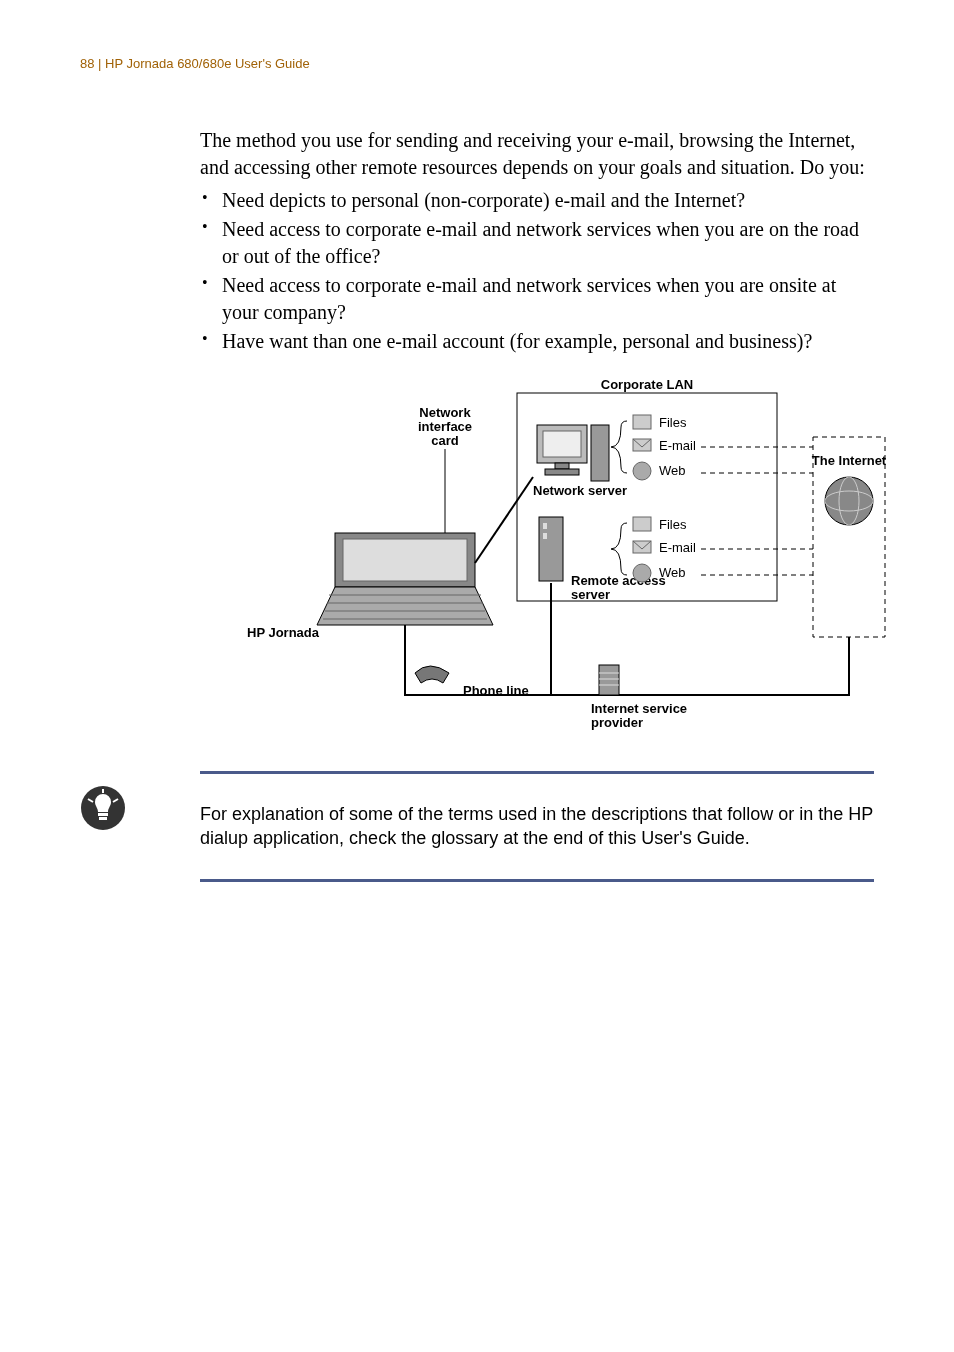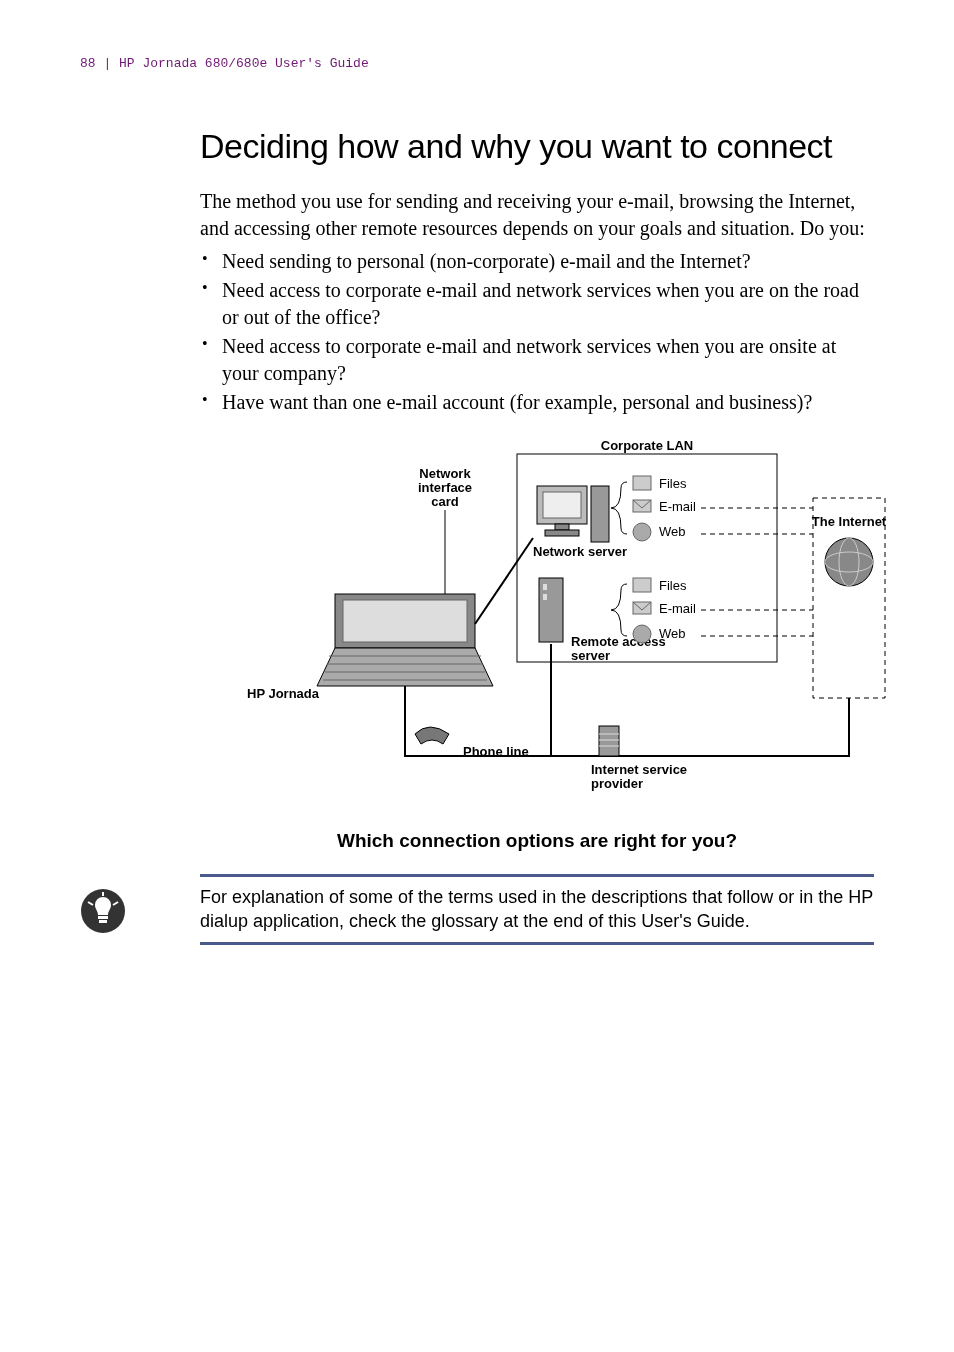--- a/index.html
+++ b/index.html
@@ -8,23 +8,23 @@
     background: #ffffff;
     font-family: Georgia, 'Times New Roman', serif;
     color: #000;
     width: 954px;
   }
   .page {
     padding: 56px 80px 40px 80px;
     box-sizing: border-box;
   }
   .running-header {
-    font-family: Liberation Mono, monospace;
+    font-family: Liberation Sans, sans-serif;
     font-size: 13px;
-    color: #701a75;
+    color: #a16207;
     margin-bottom: 56px;
   }
   .content-block {
     margin-left: 120px;
     margin-right: 0;
   }
   h1.section-heading {
     font-family: Arial, Helvetica, sans-serif;
     font-weight: 400;
     font-size: 34px;
@@ -84,21 +84,21 @@
     width: 120px;
     flex: 0 0 120px;
     display: flex;
     justify-content: flex-start;
     padding-top: 14px;
   }
   .note-text-col {
     flex: 1;
     border-top: 3px solid #4a5a8a;
     border-bottom: 3px solid #4a5a8a;
-    padding: 8px 0;
+    padding: 28px 0;
     font-family: Arial, Helvetica, sans-serif;
     font-size: 18px;
     line-height: 1.35;
     font-weight: 300;
     letter-spacing: 0;
   }
   .note-text-col span {
     font-family: "Arial Narrow", Arial, sans-serif;
     font-stretch: condensed;
   }
@@ -124,26 +124,25 @@
 <div class="page">
 
   <div class="running-header">
     <span>88</span>
     <span>|</span>
     <span>HP Jornada 680/680e User's Guide</span>
   </div>
 
   <div class="content-block">
 
-    <h1 class="section-heading">Deciding how and why you want to connect</h1>
 
     <p class="body-para">The method you use for sending and receiving your e-mail, browsing the Internet, and accessing other remote resources depends on your goals and situation. Do you:</p>
 
     <ul class="bullets">
-      <li>Need sending to personal (non-corporate) e-mail and the Internet?</li>
+      <li>Need depicts to personal (non-corporate) e-mail and the Internet?</li>
       <li>Need access to corporate e-mail and network services when you are on the road or out of the office?</li>
       <li>Need access to corporate e-mail and network services when you are onsite at your company?</li>
       <li>Have want than one e-mail account (for example, personal and business)?</li>
     </ul>
 
 
     <div class="figure-wrap">
       <svg width="720" height="380" viewBox="0 0 720 380">
 
         <rect x="340" y="16" width="260" height="208" fill="none" stroke="#000" stroke-width="1"></rect>
@@ -237,21 +236,20 @@
           <rect x="422" y="288" width="20" height="30" fill="#999" stroke="#000"></rect>
           <line x1="422" y1="296" x2="442" y2="296" stroke="#ddd"></line>
           <line x1="422" y1="302" x2="442" y2="302" stroke="#ddd"></line>
           <line x1="422" y1="308" x2="442" y2="308" stroke="#ddd"></line>
         </g>
         <text class="diagram-label-bold" x="414" y="336">Internet service</text>
         <text class="diagram-label-bold" x="414" y="350">provider</text>
       </svg>
     </div>
 
-    <div class="figure-caption">Which connection options are right for you?</div>
 
   </div>
 
   <div class="note-block">
     <div class="note-icon-col">
       <svg class="tip-icon" viewBox="0 0 46 46">
         <circle cx="23" cy="23" r="22" fill="#333"></circle>
         <path d="M23 9 a8 8 0 0 1 8 8 c0 4 -3 6 -3 10 h-10 c0 -4 -3 -6 -3 -10 a8 8 0 0 1 8 -8 z" fill="#fff"></path>
         <rect x="18" y="28" width="10" height="3" fill="#fff"></rect>
         <rect x="19" y="32" width="8" height="3" fill="#fff"></rect>

